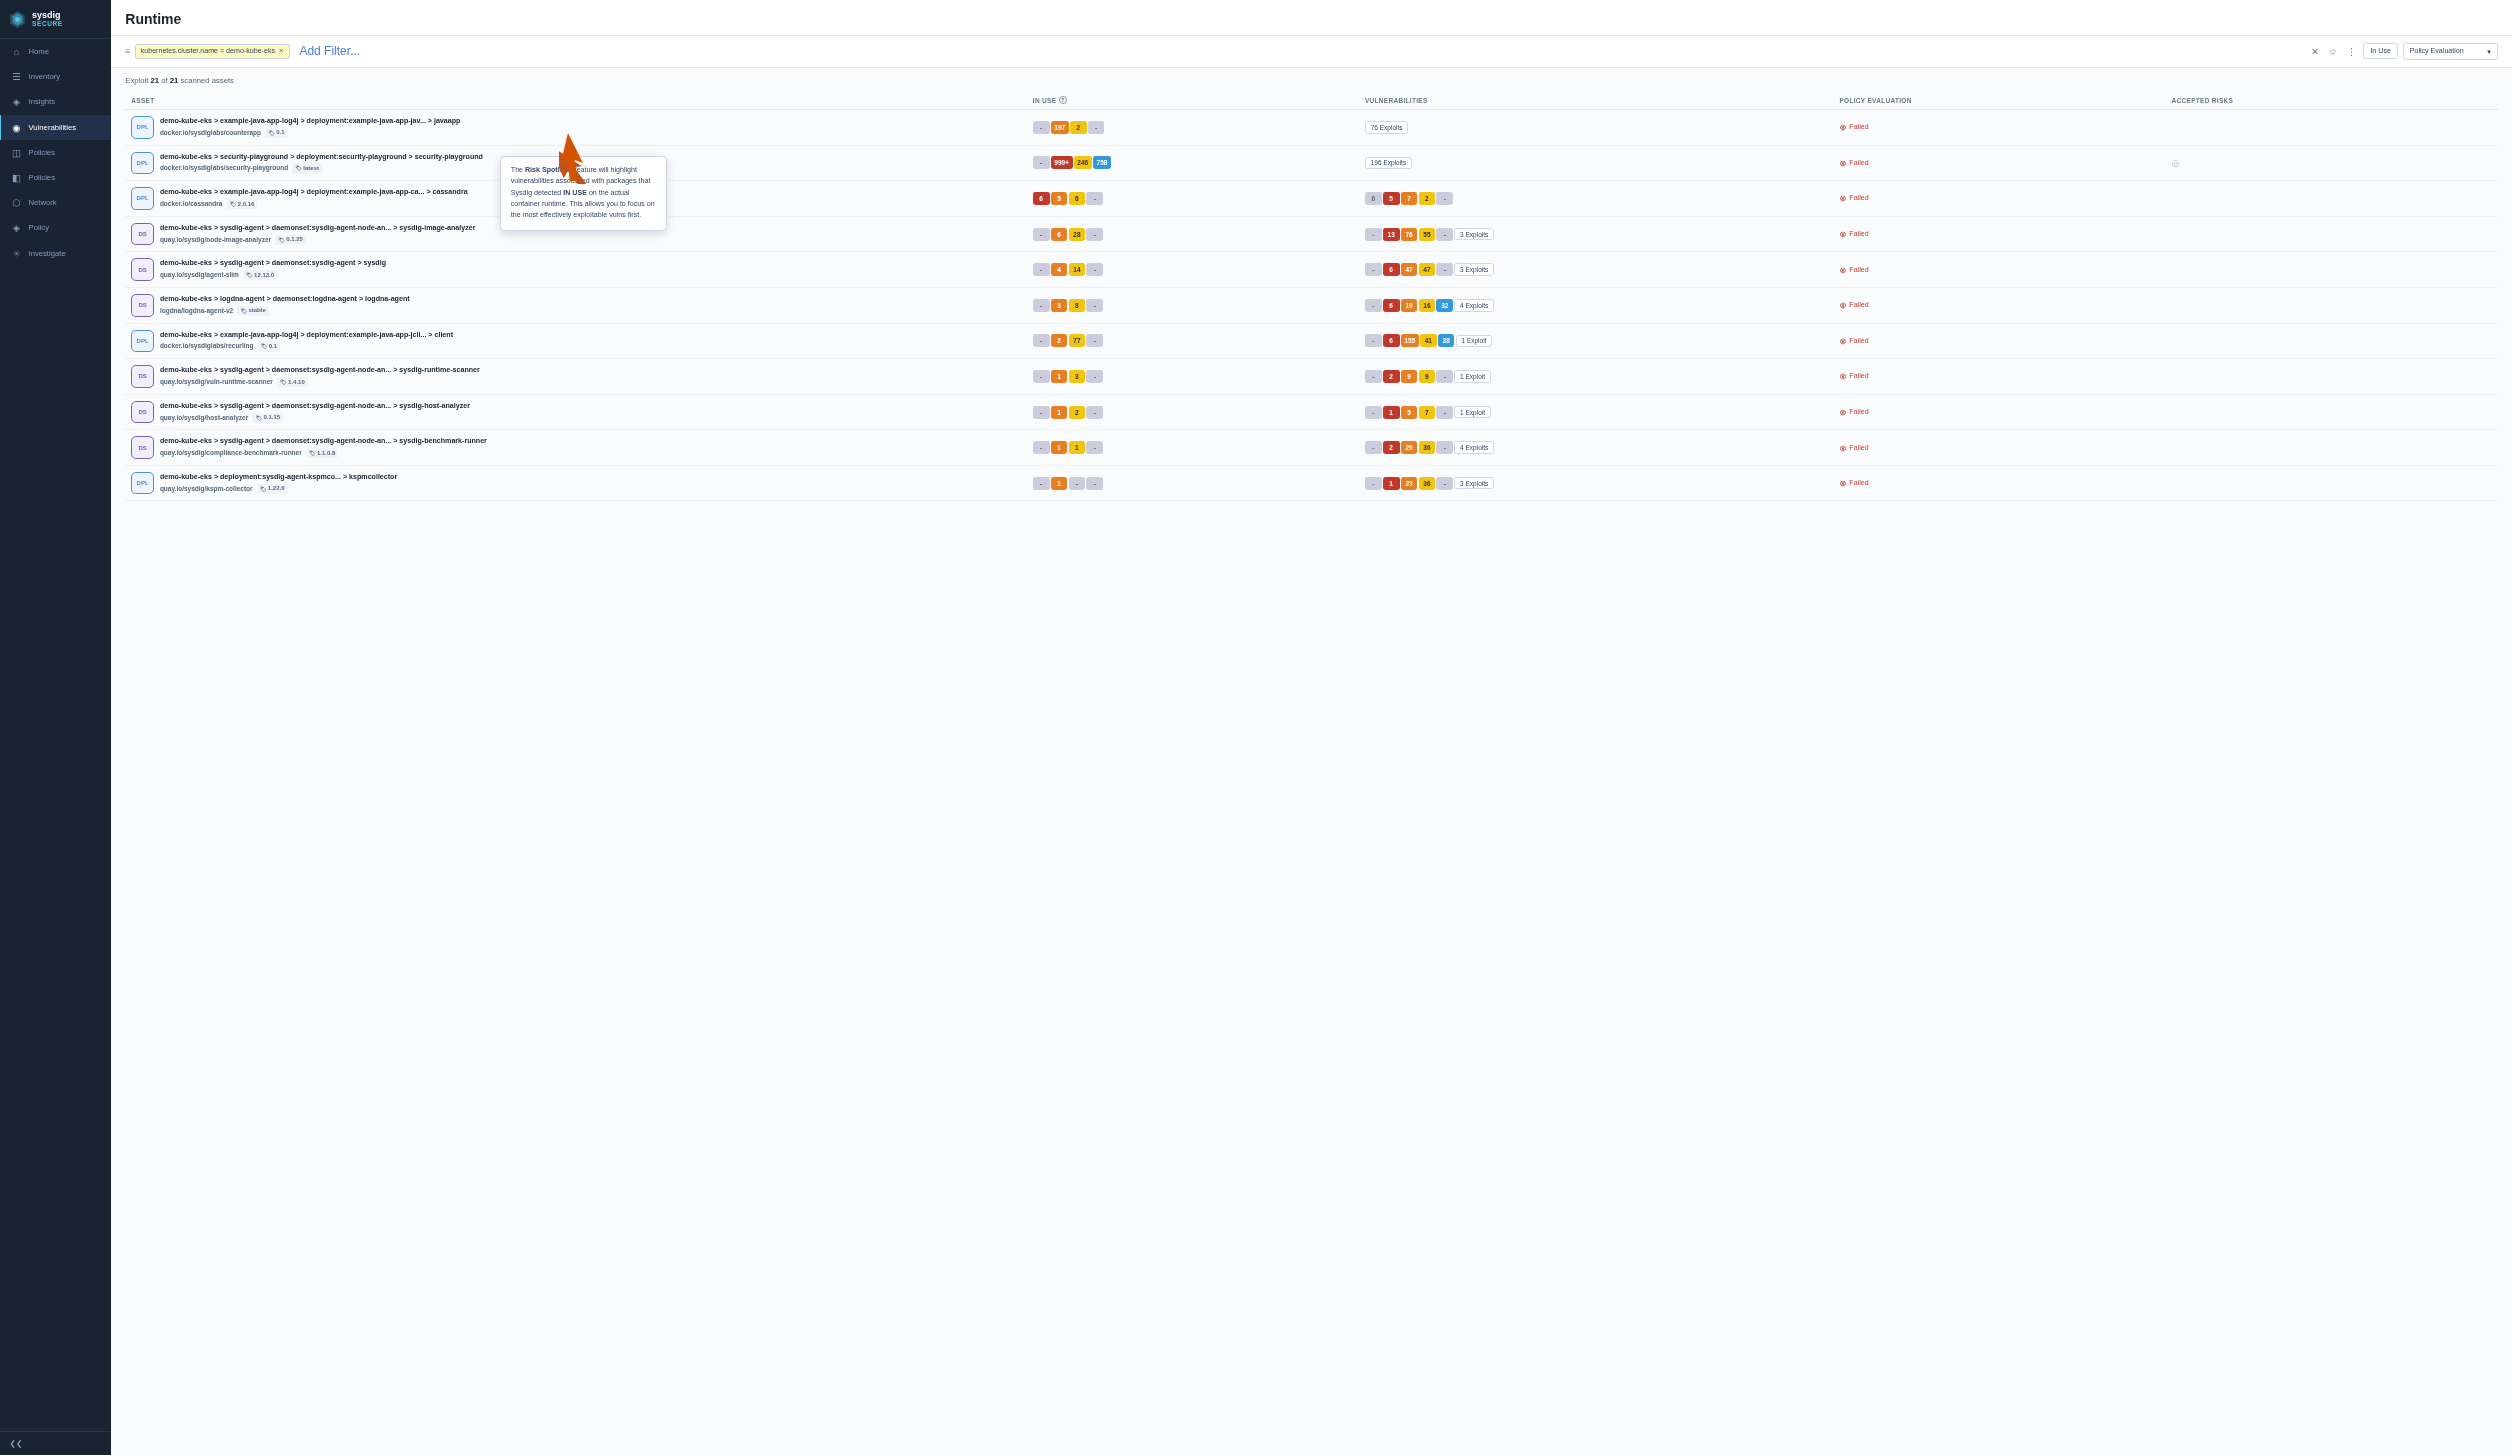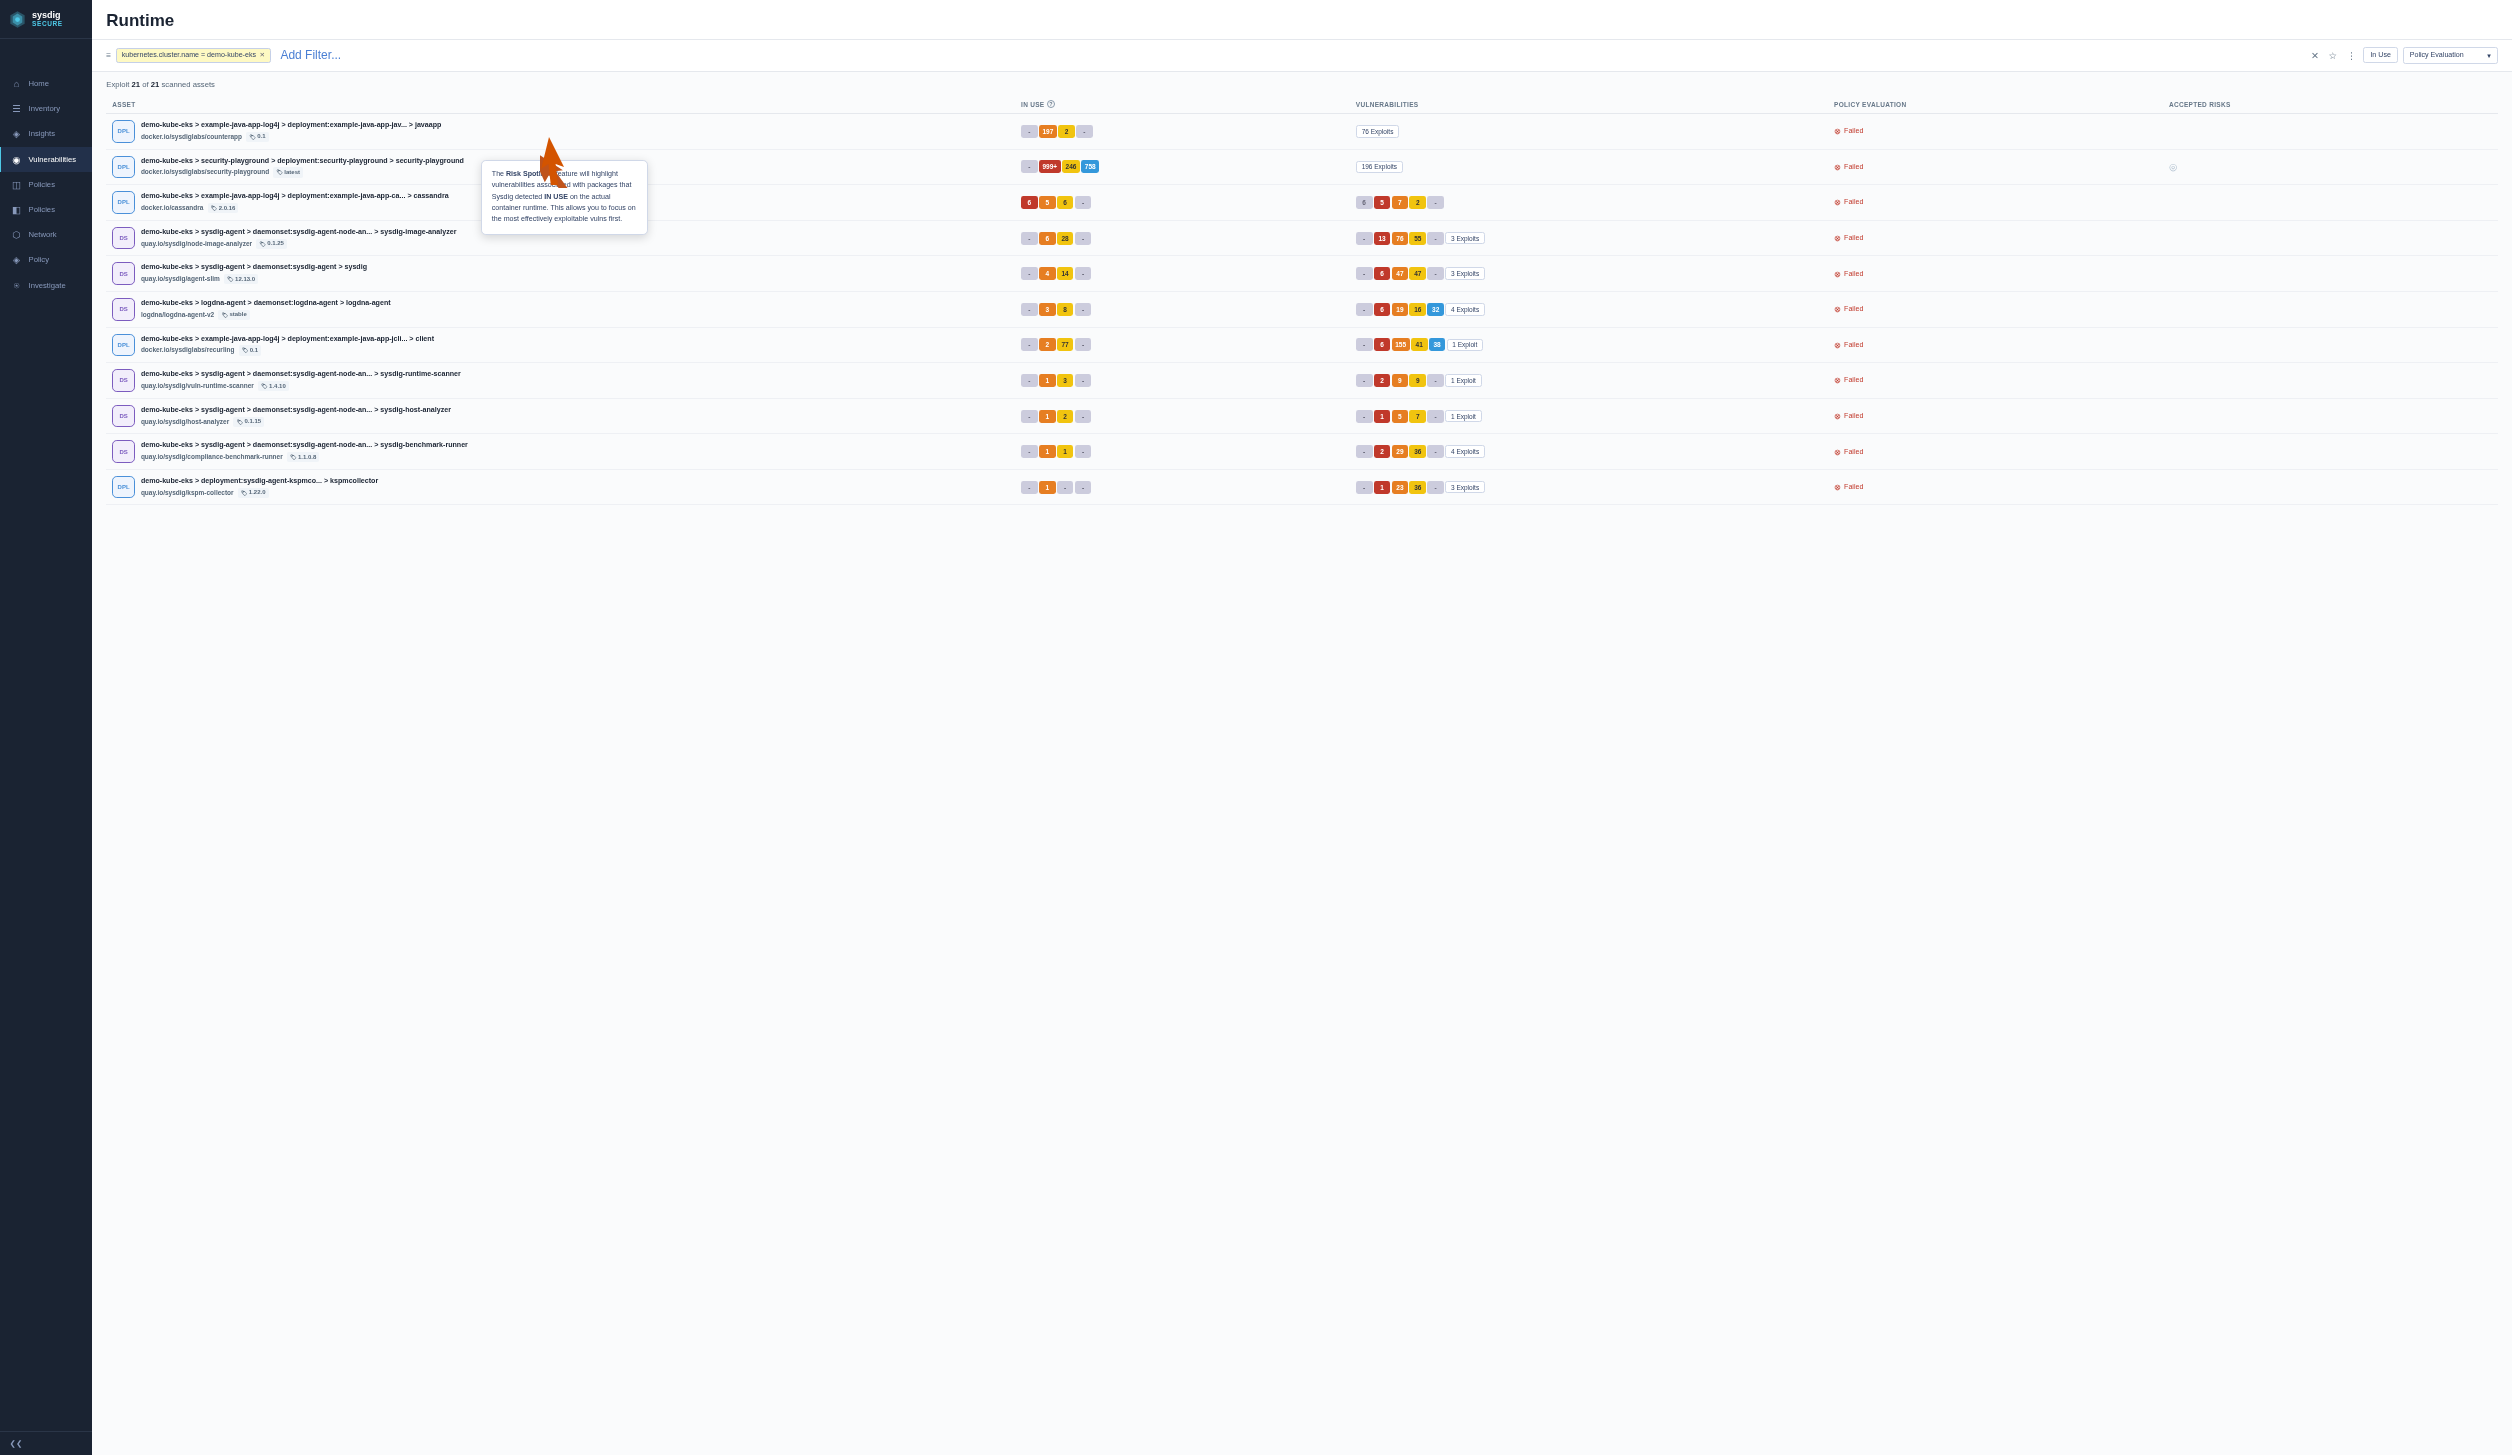--- a/index.html
+++ b/index.html
@@ -1,27 +1,26 @@
 <!DOCTYPE html>
 <html style="font-size:9.5px"><head>
   <meta charset="utf-8">
   <style>
     * { box-sizing: border-box; margin: 0; padding: 0; }
     body { font-family: -apple-system, BlinkMacSystemFont, 'Segoe UI', sans-serif; background: #f0f2f5; display: flex; height: 100vh; overflow: hidden; font-size: 7.7px; }
 
     
     .sidebar {
-      width: 92px;
+      width: 111px;
       background: #1a2332;
       display: flex;
       flex-direction: column;
       flex-shrink: 0;
       height: 100vh;
       overflow-y: auto;
-      gap: 32px;
     }
     .sidebar-logo {
       display: flex;
       align-items: center;
       padding: 9.5px 8.3px;
       border-bottom: 0.6px solid #2a3547;
     }
     .logo-icon {
       width: 19px;
       height: 19px;
@@ -50,21 +49,21 @@
       display: flex;
       flex-direction: column;
       overflow: hidden;
       background: #fff;
     }
     .page-header {
       padding: 10.7px 14.3px 8.3px;
       border-bottom: 0.6px solid #e5e8ed;
       background: #fff;
     }
-    .page-title { font-size: 17px; font-weight: 600; color: #1a2332; }
+    .page-title { font-size: 14px; font-weight: 600; color: #1a2332; }
 
     
     .filter-bar {
       display: flex;
       align-items: center;
       padding: 6px 14.3px;
       background: #fff;
       border-bottom: 0.6px solid #e5e8ed;
       gap: 4.8px;
     }

